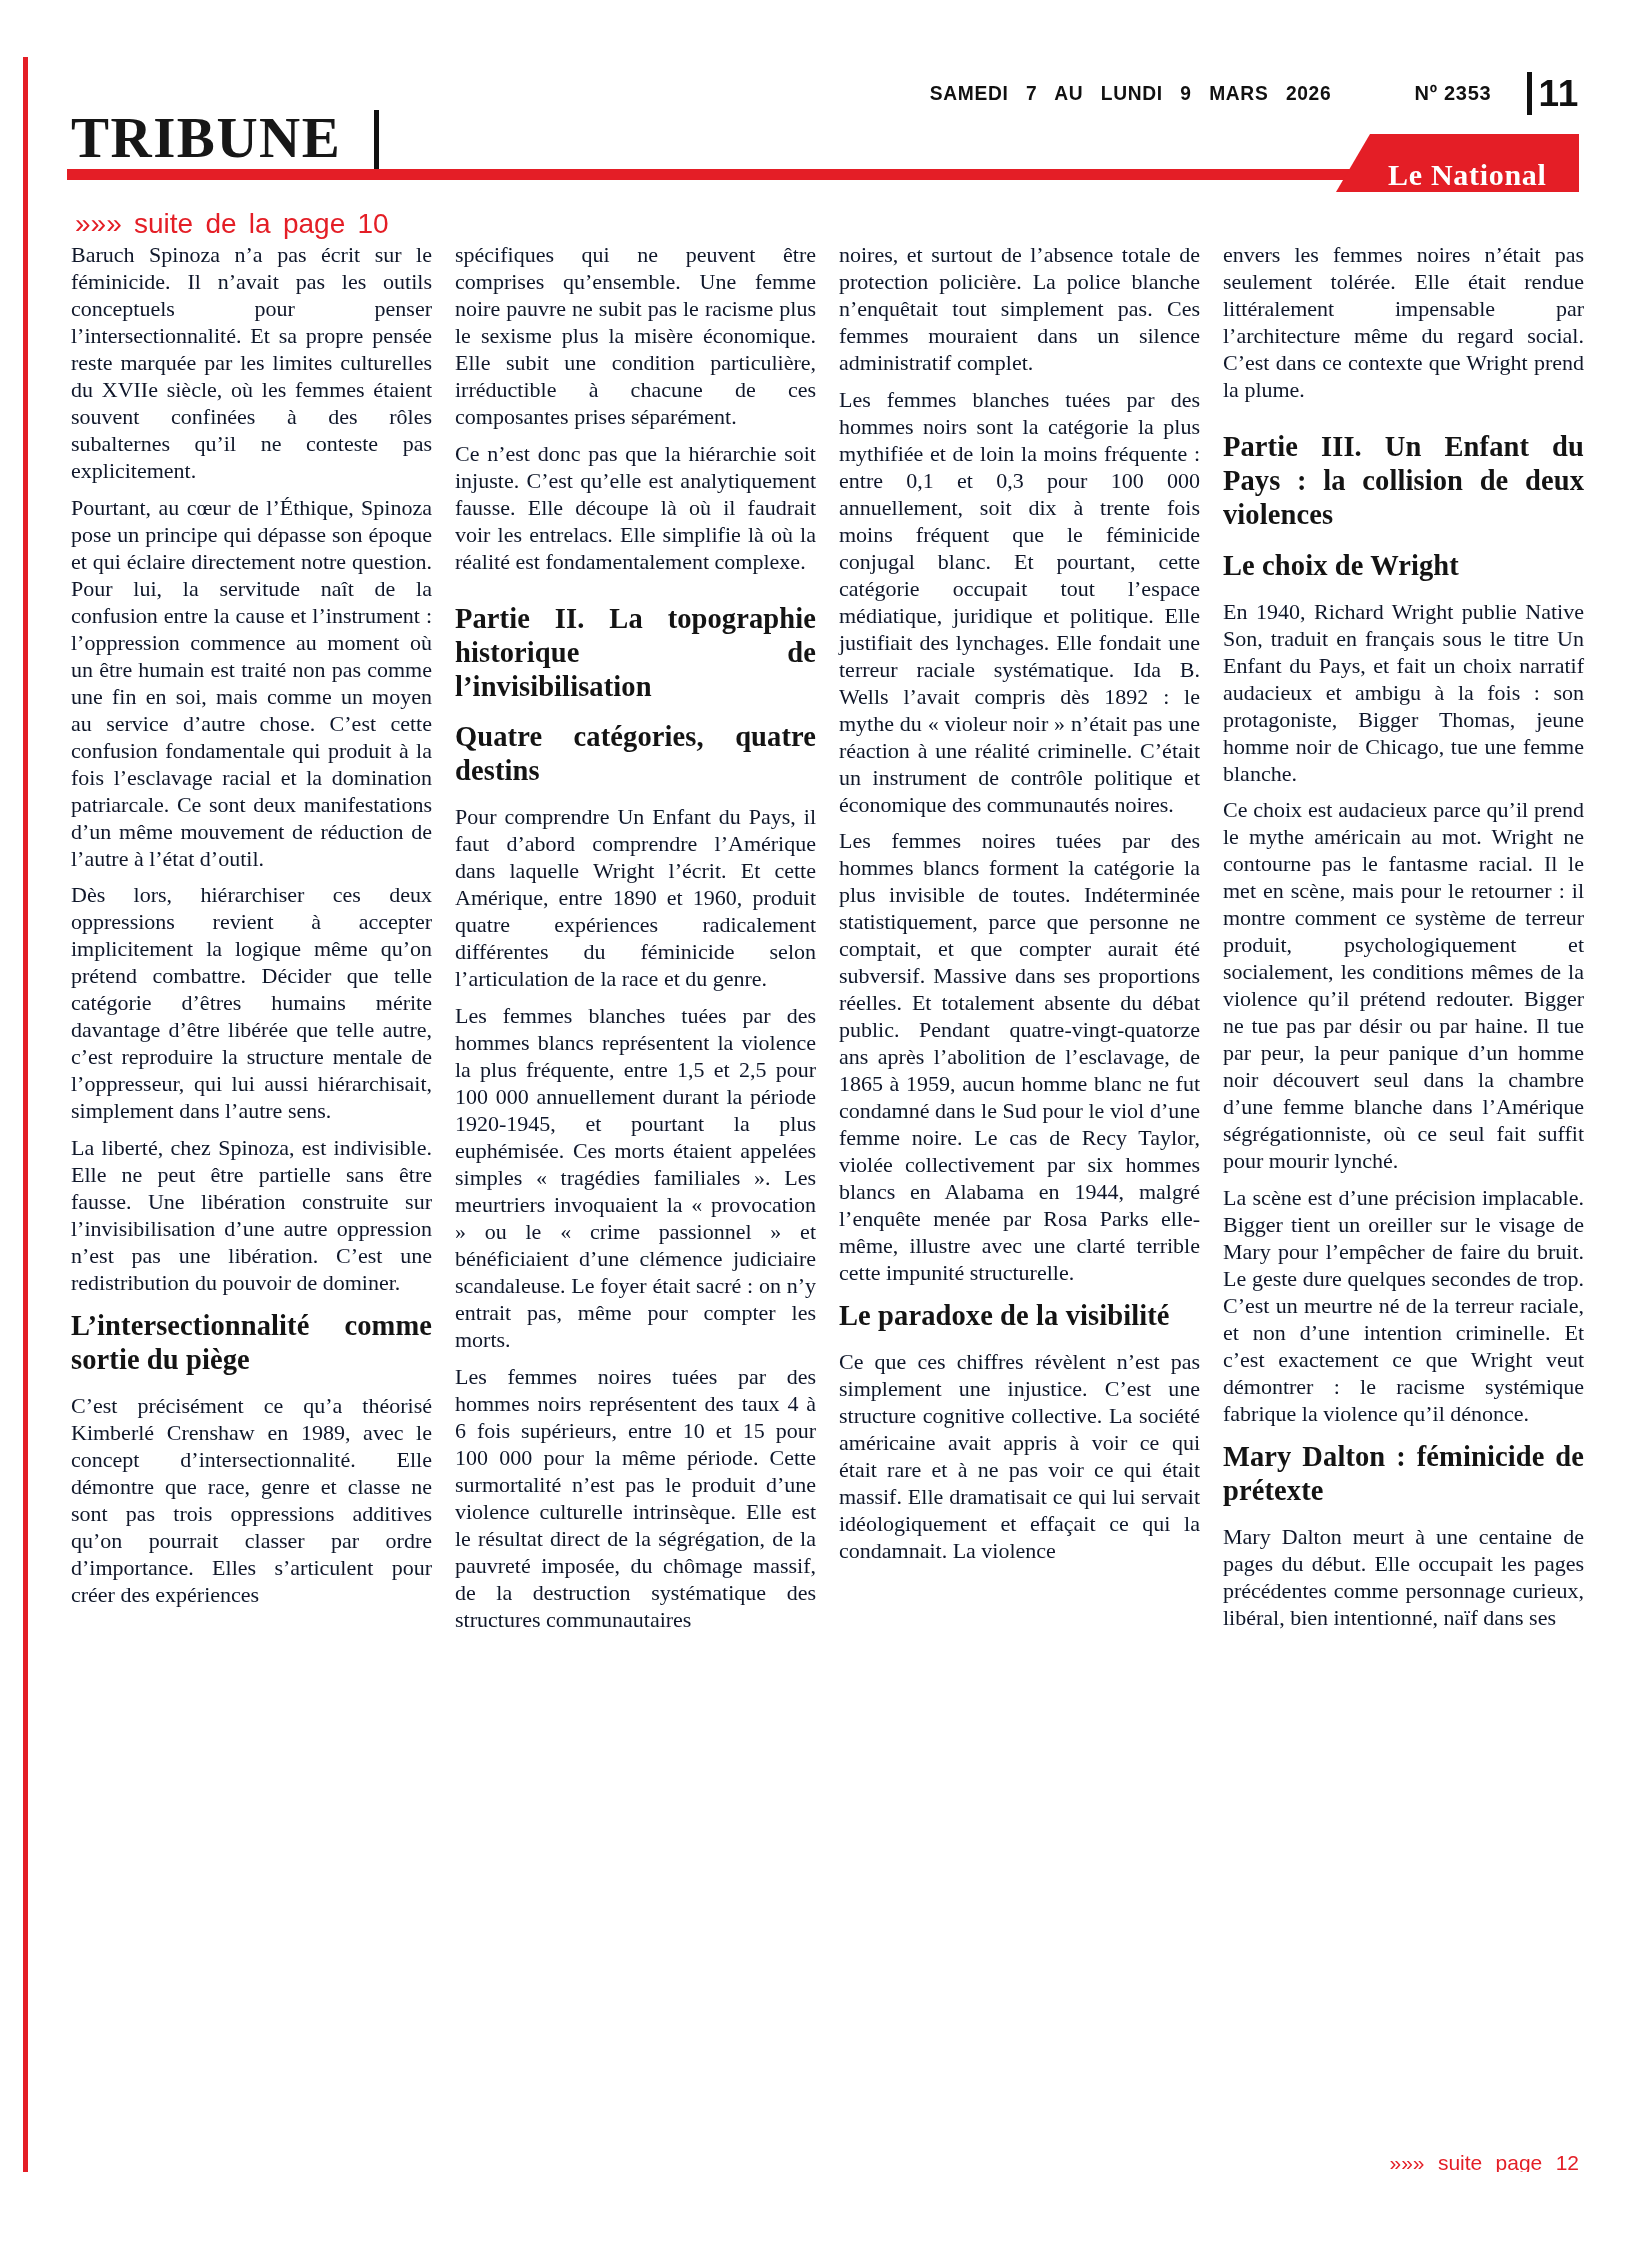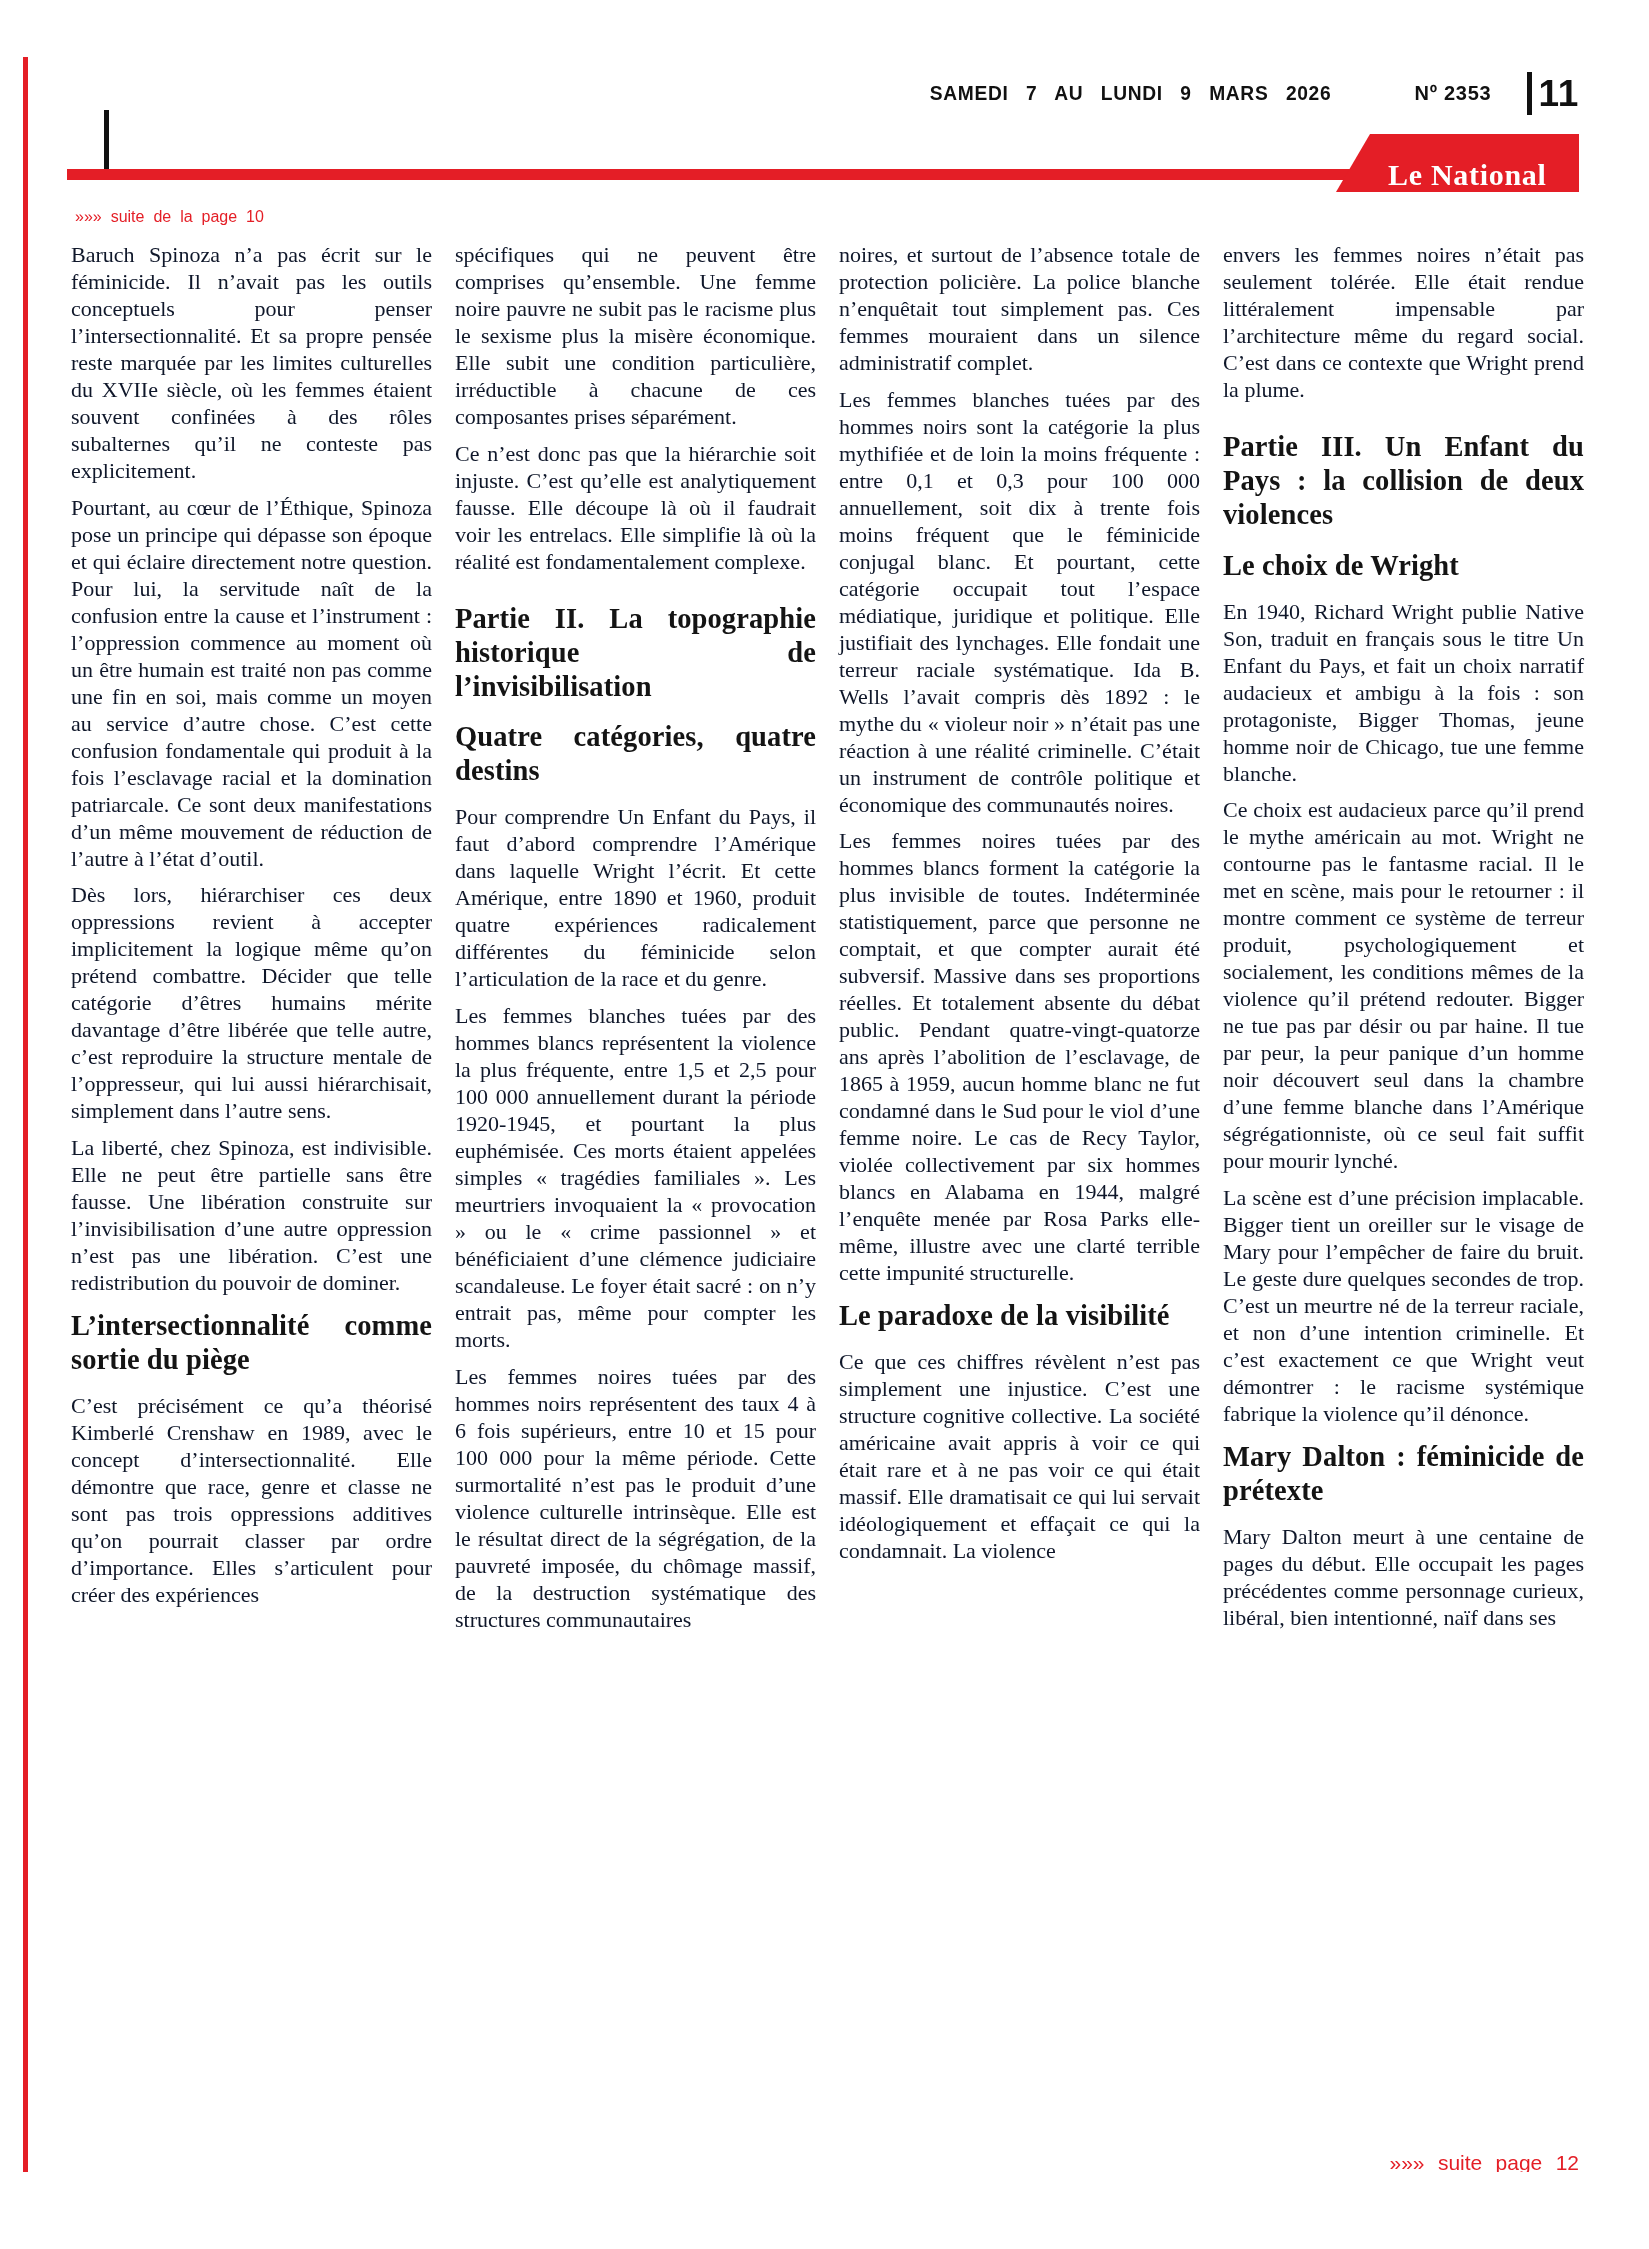--- a/index.html
+++ b/index.html
@@ -23,21 +23,21 @@
   .section-bar{width:4.5px;height:60px;background:#111;margin-left:33px;margin-top:4.5px;}
 
   .red-band{position:absolute;left:67px;top:169px;width:1512px;height:11.2px;background:var(--red);}
   .brand-box{position:absolute;left:1336px;top:134px;width:243px;height:58px;background:var(--red);
              clip-path:polygon(34px 0,100% 0,100% 100%,0 100%);
              display:flex;align-items:flex-end;justify-content:center;}
   .brand-box span{color:#ffffff;font-weight:bold;font-size:30px;letter-spacing:0.7px;
                   font-family:"Liberation Serif", serif;padding-left:19.5px;}
 
   .suite-top{position:absolute;left:75px;top:208px;color:var(--red);
-             font-family:"Liberation Sans", sans-serif;font-size:16px;word-spacing:4.5px;}
+             font-family:"Liberation Sans", sans-serif;font-size:28px;word-spacing:4.5px;}
   .suite-bottom{position:absolute;right:71px;top:2151px;color:var(--red);
              font-family:"Liberation Sans", sans-serif;font-size:21px;word-spacing:7.5px;font-weight:500;}
 
   
   .col{position:absolute;top:241px;width:361px;}
   #col-0{left:71px;} #col-1{left:455px;} #col-2{left:839px;} #col-3{left:1223px;}
 
   .col p{font-size:22px;line-height:27px;margin:0 0 9.7px 0;text-align:justify;
          color:#0f172a;}
   .col h2, .col h3{font-size:28.5px;line-height:34px;margin:27px 0 16.5px 0;color:#141414;
@@ -56,20 +56,21 @@
   <div class="bottom-rule"></div>
 
   <div class="dateline">
     <span class="date-text">SAMEDI 7 AU LUNDI 9 MARS 2026</span>
     <span class="issue-text">Nº 2353</span>
     <span class="page-bar"></span>
     <span class="page-num">11</span>
   </div>
 
   <div class="section-row">
+    <span class="section-title">TRIBUNE</span>
     <span class="section-bar"></span>
   </div>
 
   <div class="red-band"></div>
 
   <div class="brand-box">
     <span>Le National</span>
   </div>
 
   <div class="suite-top">»»» suite de la page 10</div>

